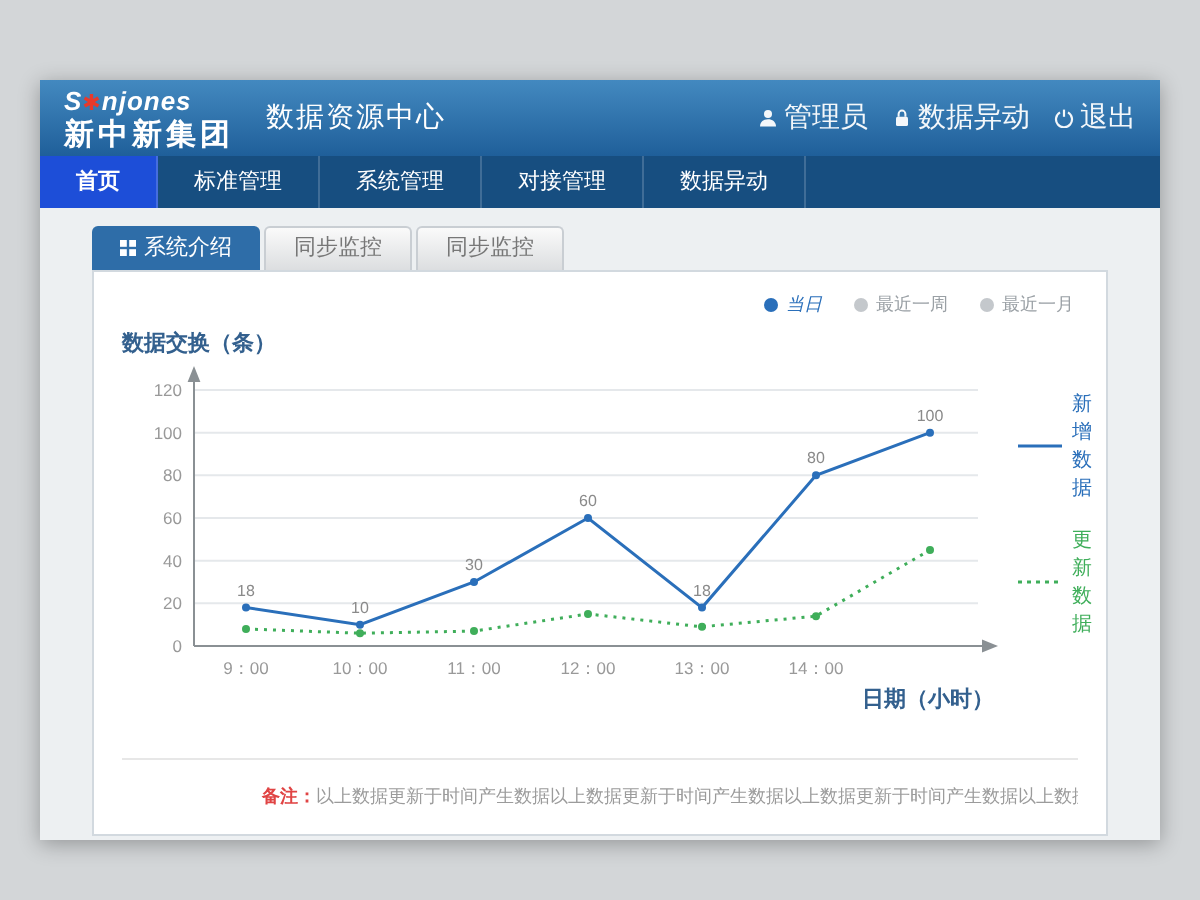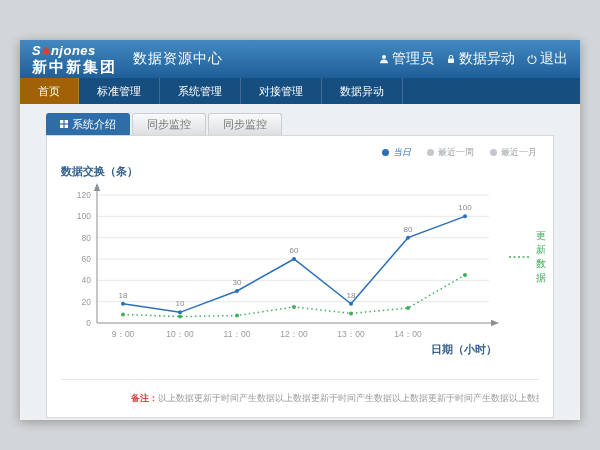--- a/index.html
+++ b/index.html
@@ -23,21 +23,21 @@
   .logo-line2{font-size:15px;font-weight:bold;color:#fff;letter-spacing:2px;margin-top:2px;}
   .app-title{color:#fff;font-size:14px;margin-left:16px;letter-spacing:1px;}
   .header-right{margin-left:auto;display:flex;align-items:center;gap:12px;color:#fff;font-size:14px;}
   .hbtn{display:flex;align-items:center;gap:3px;cursor:pointer;opacity:.95;}
   
   .nav{height:26px;background:#174e80;display:flex;align-items:stretch;}
   .nav-item{
     color:#fff;font-size:11px;line-height:26px;padding:0 18px;cursor:pointer;
     border-right:1px solid rgba(255,255,255,.18);
   }
-  .nav-item.active{background:#a16207;}
+  .nav-item.active{background:#1d4ed8;font-weight:bold;}
   
   .content{
     position:absolute;left:0;right:0;top:64px;bottom:0;
     background:#edf0f2;padding:9px 26px;box-sizing:border-box;
   }
   .tabs{display:flex;gap:2px;}
   .tab{
     font-size:11px;padding:0 14px;height:22px;line-height:22px;
     border-radius:3px 3px 0 0;cursor:pointer;display:flex;align-items:center;gap:4px;
   }
@@ -197,20 +197,26 @@
             <circle cx="62" cy="133.46666666666667" r="2" fill="#3fae5a"></circle>
             <circle cx="119" cy="135.6" r="2" fill="#3fae5a"></circle>
             <circle cx="176" cy="134.53333333333333" r="2" fill="#3fae5a"></circle>
             <circle cx="233" cy="126" r="2" fill="#3fae5a"></circle>
             <circle cx="290" cy="132.4" r="2" fill="#3fae5a"></circle>
             <circle cx="347" cy="127.06666666666666" r="2" fill="#3fae5a"></circle>
             <circle cx="404" cy="94" r="2" fill="#3fae5a"></circle>
             <text x="436" y="172" text-anchor="end" class="xlabel">日期（小时）</text>
           </svg>
         <div class="series-legend">
+          <div class="slegend-item sl-new">
+            <svg width="22" height="6" viewBox="0 0 22 6">
+                <line x1="0" y1="3" x2="22" y2="3" stroke="#2a6fba" stroke-width="1.6"></line>
+              </svg>
+            <span>新增数据</span>
+          </div>
           <div class="slegend-item sl-upd">
             <svg width="22" height="6" viewBox="0 0 22 6">
                 <line x1="0" y1="3" x2="22" y2="3" stroke="#3fae5a" stroke-width="1.6" stroke-dasharray="2,2.5"></line>
               </svg>
             <span>更新数据</span>
           </div>
         </div>
       </div>
 
       <div class="note">

